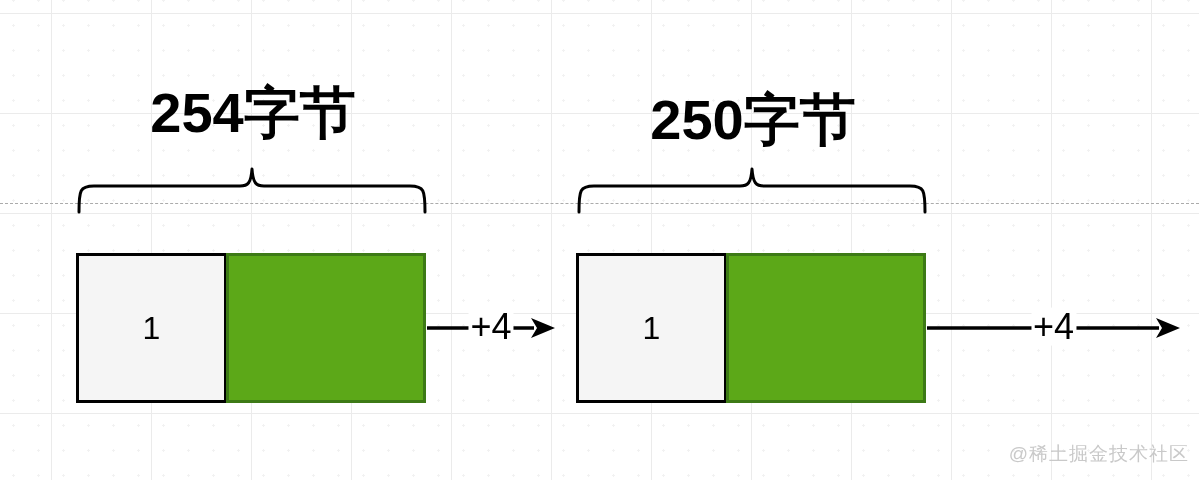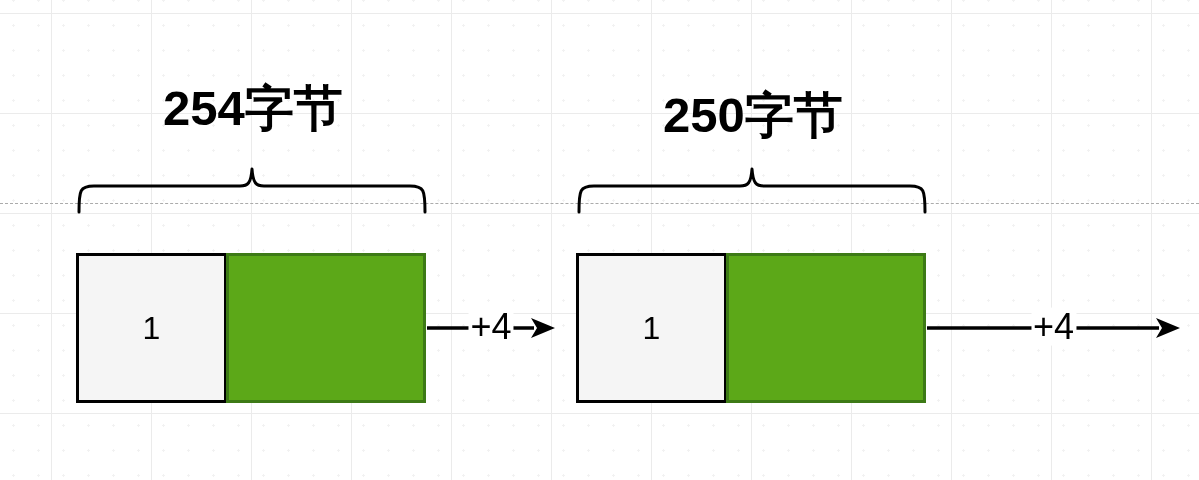--- a/index.html
+++ b/index.html
@@ -24,21 +24,21 @@
     position: absolute;
     left: 0; top: 203px;
     width: 1199px; height: 0;
     border-top: 1px dashed #ababab;
   }
   .size-label {
     position: absolute;
     top: 82px;
     width: 350px;
     text-align: center;
-    font-size: 49px;
+    font-size: 56px;
     font-weight: 700;
     color: #000000;
     letter-spacing: 0px;
     line-height: 1.1;
     white-space: nowrap;
   }
   .size-label.g1 { left: 78px; }
   .size-label.g2 { left: 578px; margin-top: 7px; }
   .brace {
     position: absolute;
@@ -144,14 +144,15 @@
   </div>
 
   <div class="arrow a2">
     <svg width="253" height="40" viewBox="0 0 253 40">
       <line x1="0" y1="20" x2="232" y2="20" stroke="#000000" stroke-width="3.5"></line>
       <polygon points="229,10 253,20 229,30 235,20" fill="#000000"></polygon>
     </svg>
     <span class="arrow-label">+4</span>
   </div>
 
+  <div class="watermark">@稀土掘金技术社区</div>
 
 </div>
 
 </body></html>

